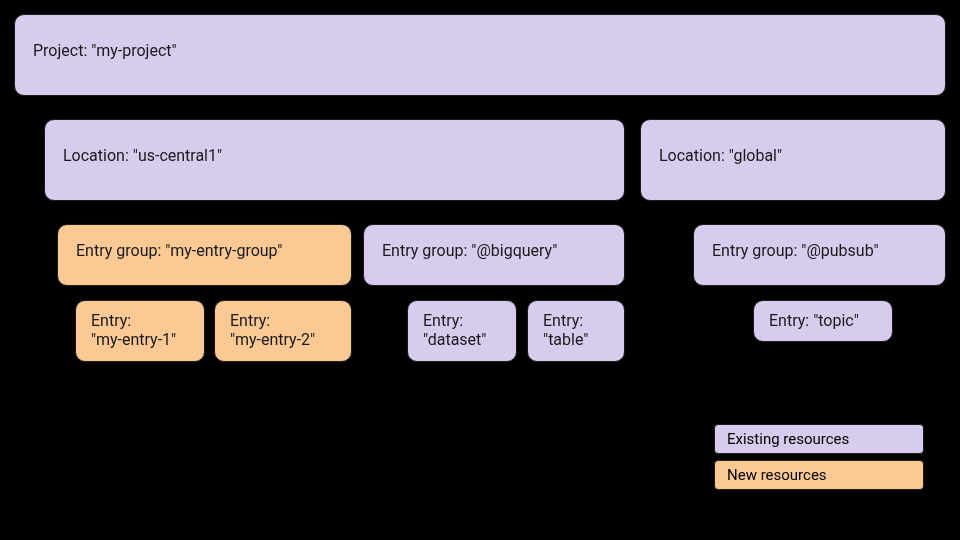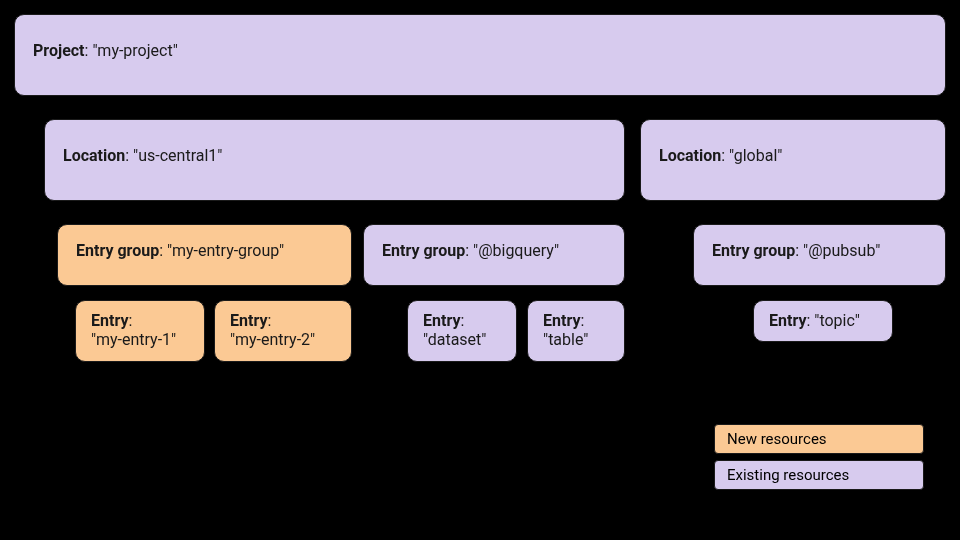--- a/index.html
+++ b/index.html
@@ -13,21 +13,21 @@
     }
     .box {
       border: 1px solid #1a1a1a;
       border-radius: 10px;
       padding: 16px 18px;
       color: #1a1a1a;
       position: absolute;
     }
     .existing { background: #d7cbee; }
     .newres { background: #fbc994; }
-    .label { font-weight: 700; }
+    .label { font-weight: 400; }
     .val { font-weight: 400; }
     
     .legend {
       position: absolute;
       right: 36px;
       bottom: 50px;
     }
     .legend-item {
       border: 1px solid #1a1a1a;
       border-radius: 4px;
@@ -78,15 +78,15 @@
 
 <div class="box existing" style="left:527px; top:300px; width:98px; height:62px; padding:10px 15px;">
   <span class="label">Entry</span><span>:</span><br><span class="val">"table"</span>
 </div>
 
 <div class="box existing" style="left:753px; top:300px; width:140px; height:42px; padding:10px 15px;">
   <span class="label">Entry</span><span>: </span><span class="val">"topic"</span>
 </div>
 
 <div class="legend">
+  <div class="legend-item existing">Existing resources</div>
   <div class="legend-item newres">New resources</div>
-  <div class="legend-item existing">Existing resources</div>
 </div>
 
 </body></html>

